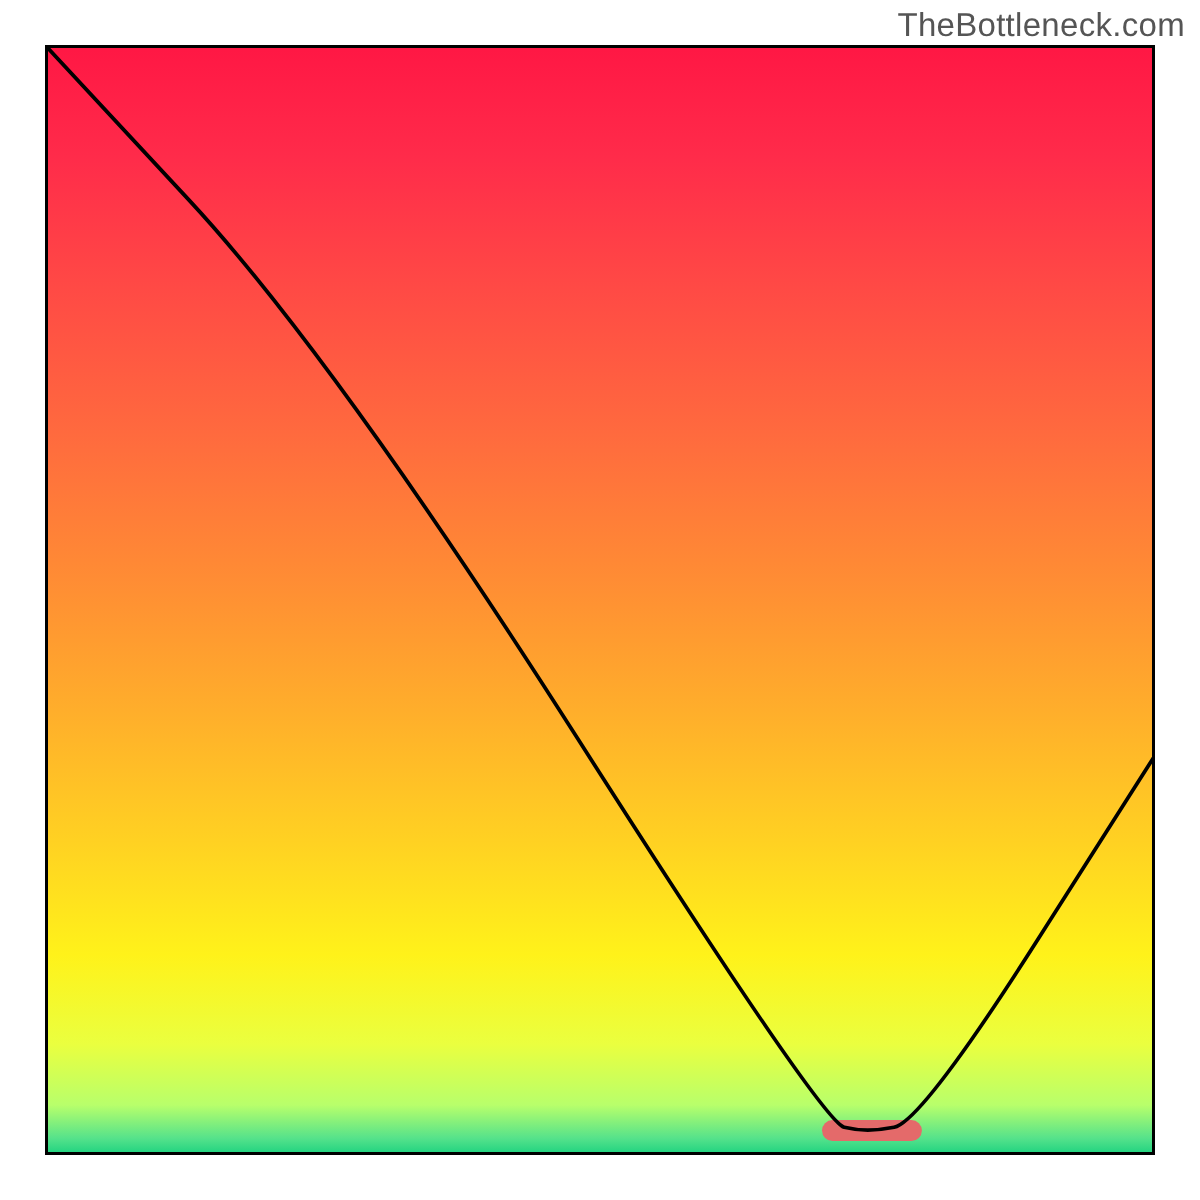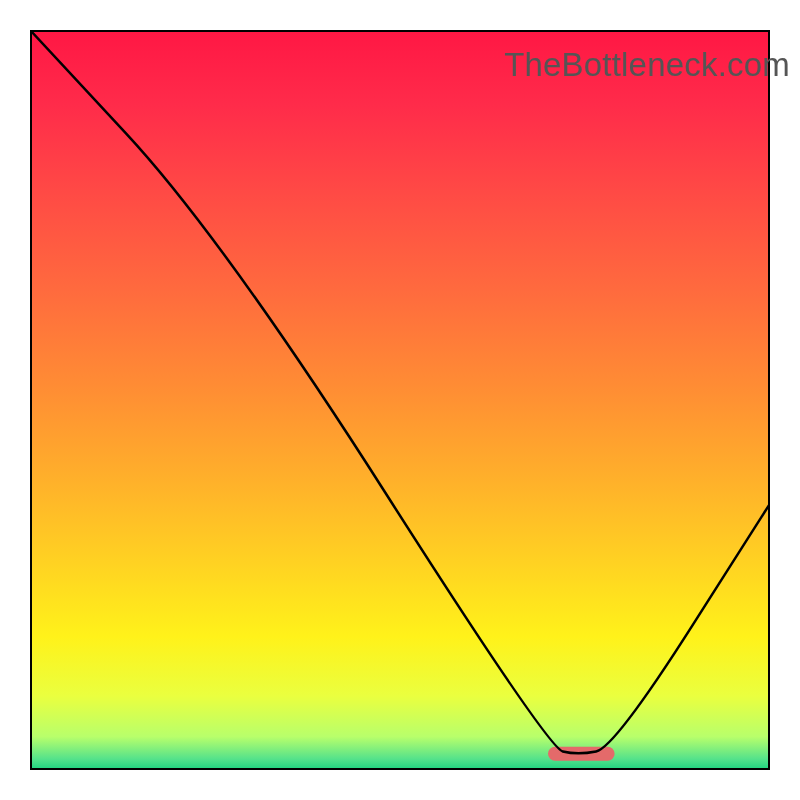--- a/index.html
+++ b/index.html
@@ -13,25 +13,24 @@
   .wrap {
     position: relative;
     width: 800px;
     height: 800px;
   }
   .watermark {
     position: absolute;
     top: 4px;
     right: 10px;
     color: #555;
-    font-size: 33px;
+    font-size: 22px;
     letter-spacing: 0.2px;
     font-weight: 400;
     z-index: 5;
-    margin-top: 42px;
   }
   .plot {
     position: absolute;
     left: 30px;
     top: 30px;
     width: 740px;
     height: 740px;
     overflow: visible;
   }
   .plot svg {

